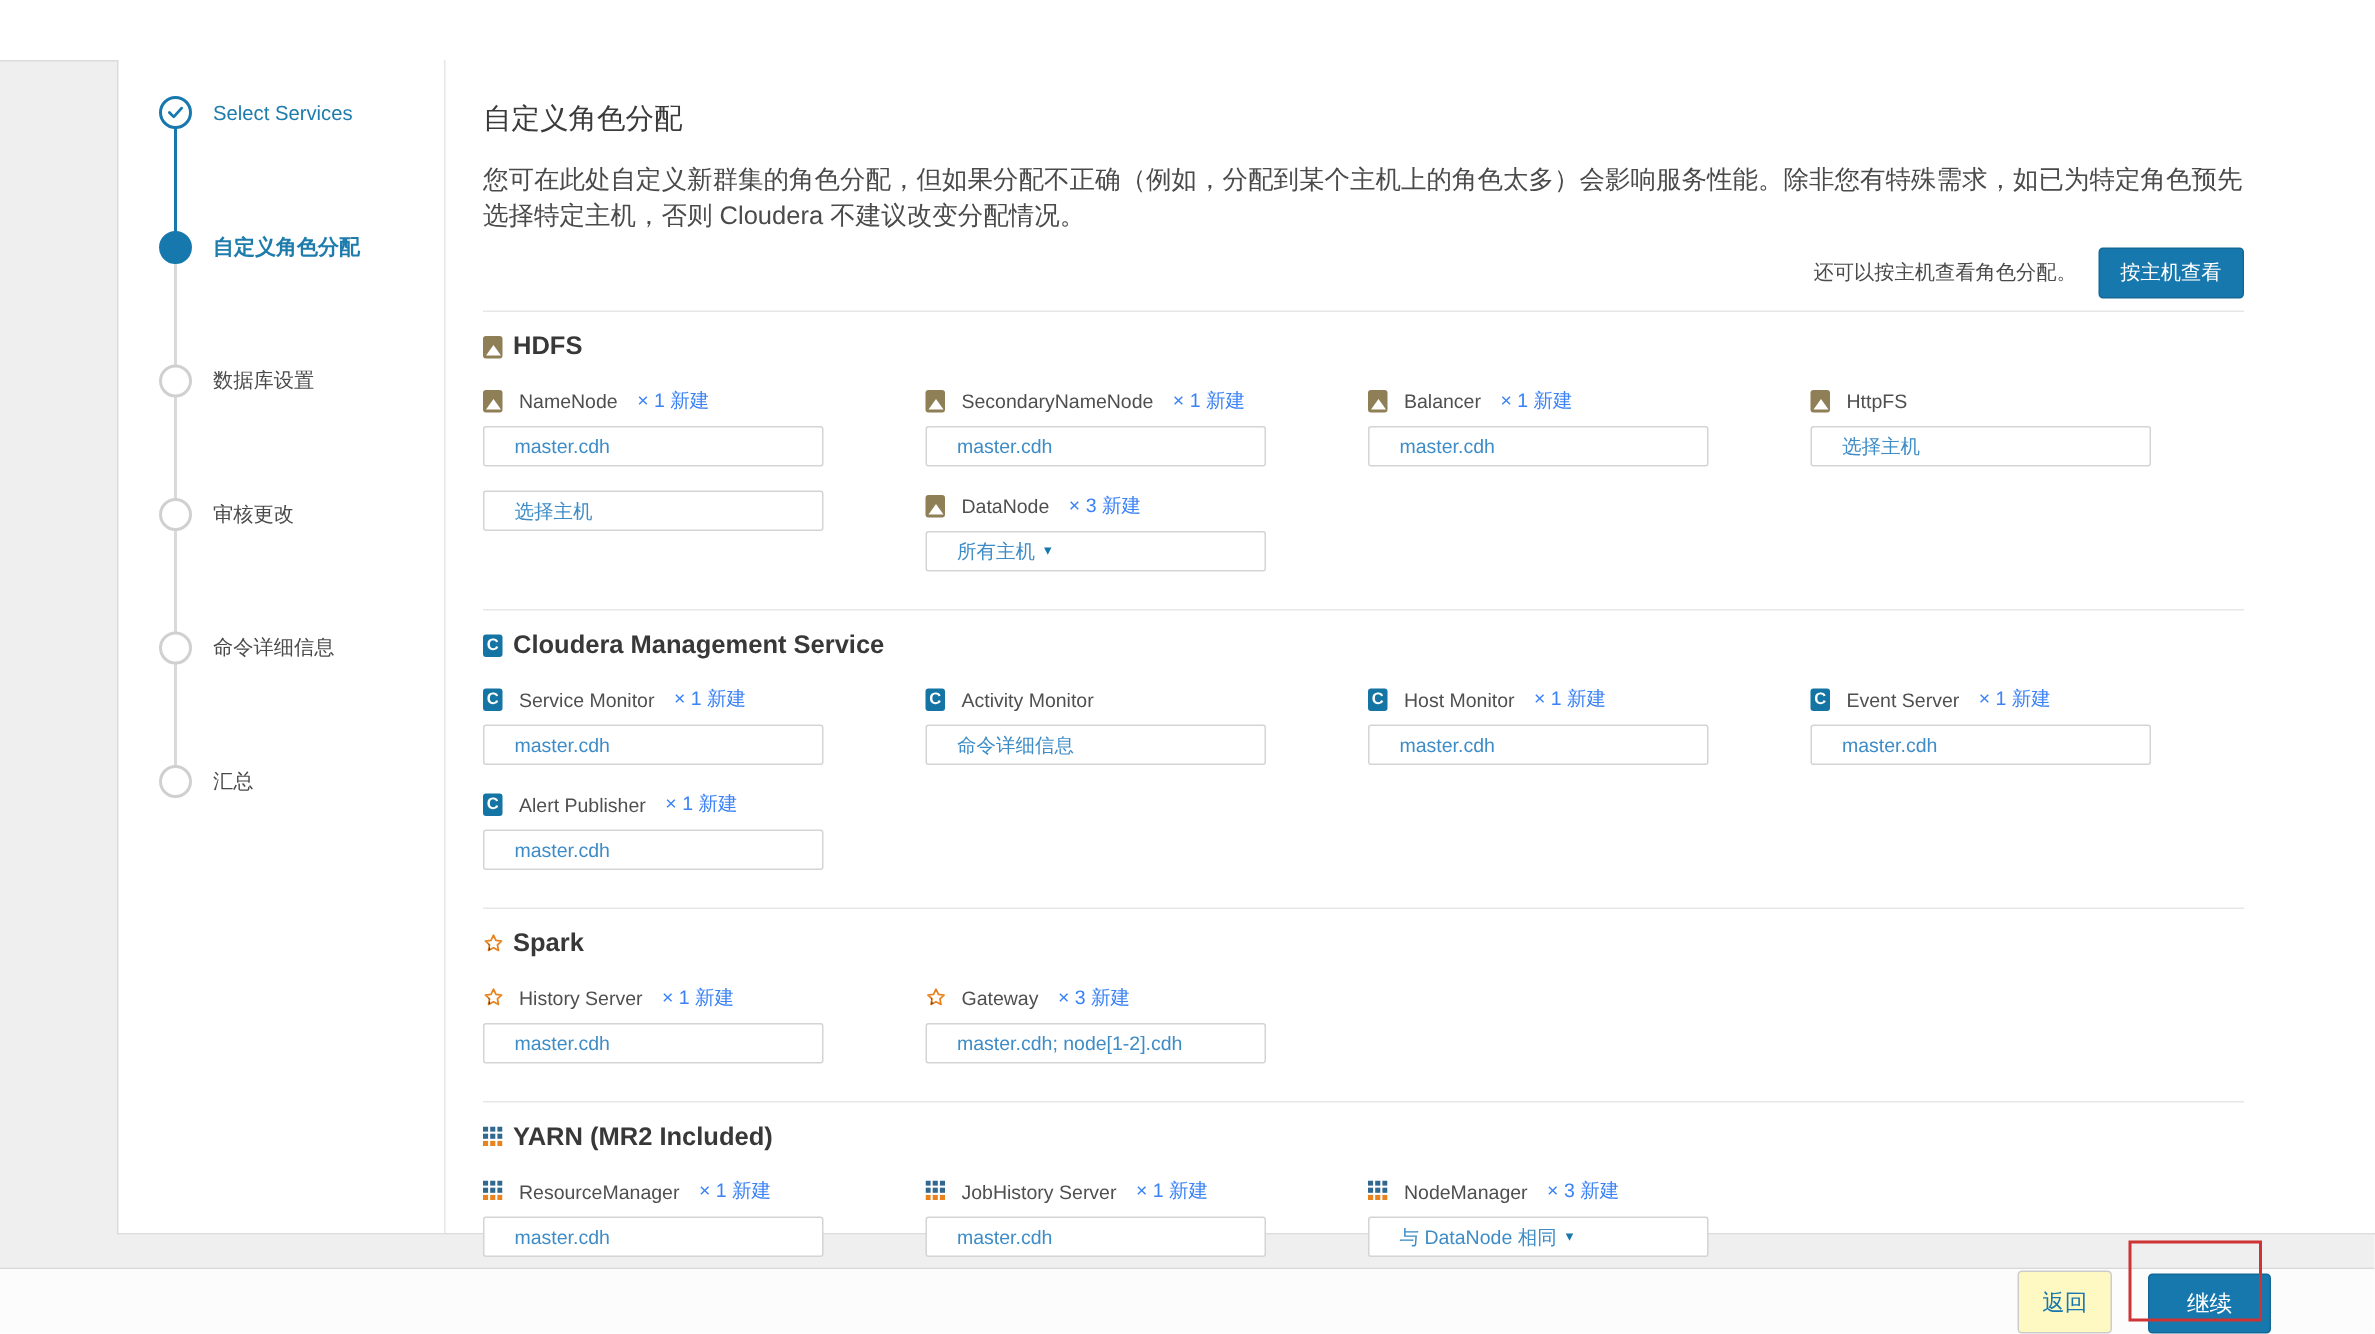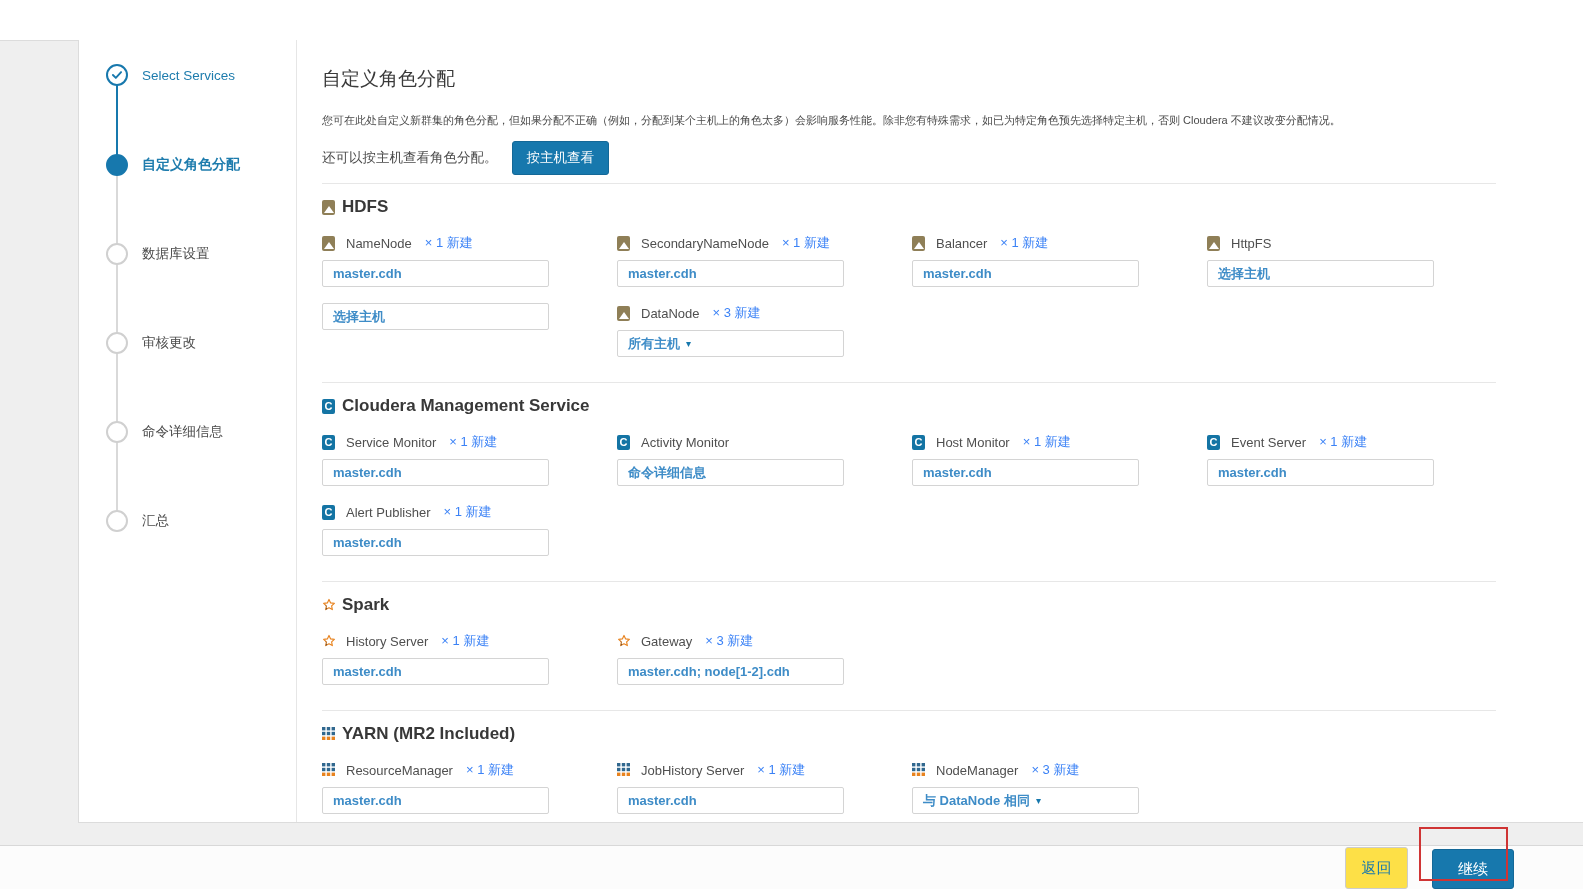--- a/index.html
+++ b/index.html
@@ -26,54 +26,54 @@
     background: #fff; border: 2px solid #d0d0d0; display: flex; align-items: center; justify-content: center;
   }
   .step-circle.done { border-color: #1778ad; }
   .step-circle.current { background: #1778ad; border-color: #1778ad; }
   .step-label { position: absolute; left: 63px; font-size: 13.5px; color: #4a4a4a; white-space: nowrap; }
   .step-label.done { color: #1e7cad; }
   .step-label.current { color: #1e7cad; font-weight: bold; font-size: 14px; }
   
   .content { position: absolute; left: 243px; top: 0; width: 1174px; }
   .page-title { margin-top: 26px; font-size: 19px; font-weight: normal; color: #3a3a3a; }
-  .desc { margin-top: 16px; font-size: 11px; line-height: 24px; color: #4a4a4a; }
-  .viewrow { margin-top: 10px; height: 32px; display: flex; align-items: center; gap: 14px; font-size: 13.5px; }
+  .desc { margin-top: 16px; font-size: 17px; line-height: 24px; color: #4a4a4a; }
+  .viewrow { margin-top: 10px; height: 32px; display: flex; align-items: center; gap: 14px; font-size: 13.5px; justify-content: flex-end; }
   .btn-primary {
     background: #1778ad; color: #fff; border: 1px solid #146897; border-radius: 3px;
     font-size: 13.5px; padding: 7px 14px; cursor: pointer; font-family: inherit;
   }
   .section { border-top: 1px solid #e7e7e7; padding-top: 13px; margin-top: 9px; }
   .sec-head { display: flex; align-items: center; gap: 7px; height: 20px; margin-bottom: 16px; }
   .sec-name { font-size: 17px; font-weight: bold; color: #383838; }
   .grid { display: grid; grid-template-columns: repeat(4, 295px); grid-auto-rows: 70px; }
   .role-label { display: flex; align-items: center; gap: 11px; height: 20px; margin-bottom: 7px; }
   .role-name { font-size: 13px; color: #4f4f4f; }
   .role-count { font-size: 13px; color: #3b82f6; margin-left: 2px; }
   .host-box {
     width: 227px; height: 27px; background: #fff; border: 1px solid #d4d4d4; border-radius: 2px;
-    font-size: 13px; color: #3e8cc7; line-height: 25px; padding-left: 10px; cursor: pointer;
-    display: flex; align-items: center; gap: 6px; overflow: hidden; white-space: nowrap; font-weight: bold;
+    font-size: 13px; color: #3e8cc7; line-height: 25px; padding-left: 20px; cursor: pointer;
+    display: flex; align-items: center; gap: 6px; overflow: hidden; white-space: nowrap;
   }
   .caret { font-size: 10px; color: #1778ad; }
   
   .icon { display: inline-block; width: 13px; height: 15px; position: relative; flex: 0 0 auto; }
   .icon-hdfs { background: #8f7f57; border-radius: 2px; }
   .icon-hdfs::after {
     content: ""; position: absolute; left: 2px; bottom: 2px;
     border-left: 5px solid transparent; border-right: 5px solid transparent; border-bottom: 7px solid #ffffff;
   }
   .icon-cm { background: #1474a4; border-radius: 2px; color: #fff; font-size: 11px; font-weight: bold; text-align: center; line-height: 15px; }
   .icon-spark, .icon-yarn { background: transparent; }
   .icon svg { display: block; }
   
   .footer { position: absolute; left: 0; top: 845px; width: 1583px; height: 44px; background: #fcfcfc; border-top: 1px solid #d8d8d8; }
   .btn-back {
     position: absolute; left: 1345px; top: 847px; width: 63px; height: 42px;
-    background: #fde047; border: 1px solid #ccc; border-radius: 3px; color: #1778ad; font-size: 15px; cursor: pointer; font-family: inherit;
+    background: #fef9c3; border: 1px solid #ccc; border-radius: 3px; color: #1778ad; font-size: 15px; cursor: pointer; font-family: inherit;
   }
   .btn-continue {
     position: absolute; left: 1432px; top: 849px; width: 82px; height: 40px;
     background: #1778ad; border: 1px solid #146897; border-radius: 3px; color: #fff; font-size: 15px; cursor: pointer; font-family: inherit;
   }
   .red-box { position: absolute; left: 1419px; top: 827px; width: 89px; height: 54px; border: 2px solid #cf3434; pointer-events: none; }
 </style>
 </head>
 <body>
 

